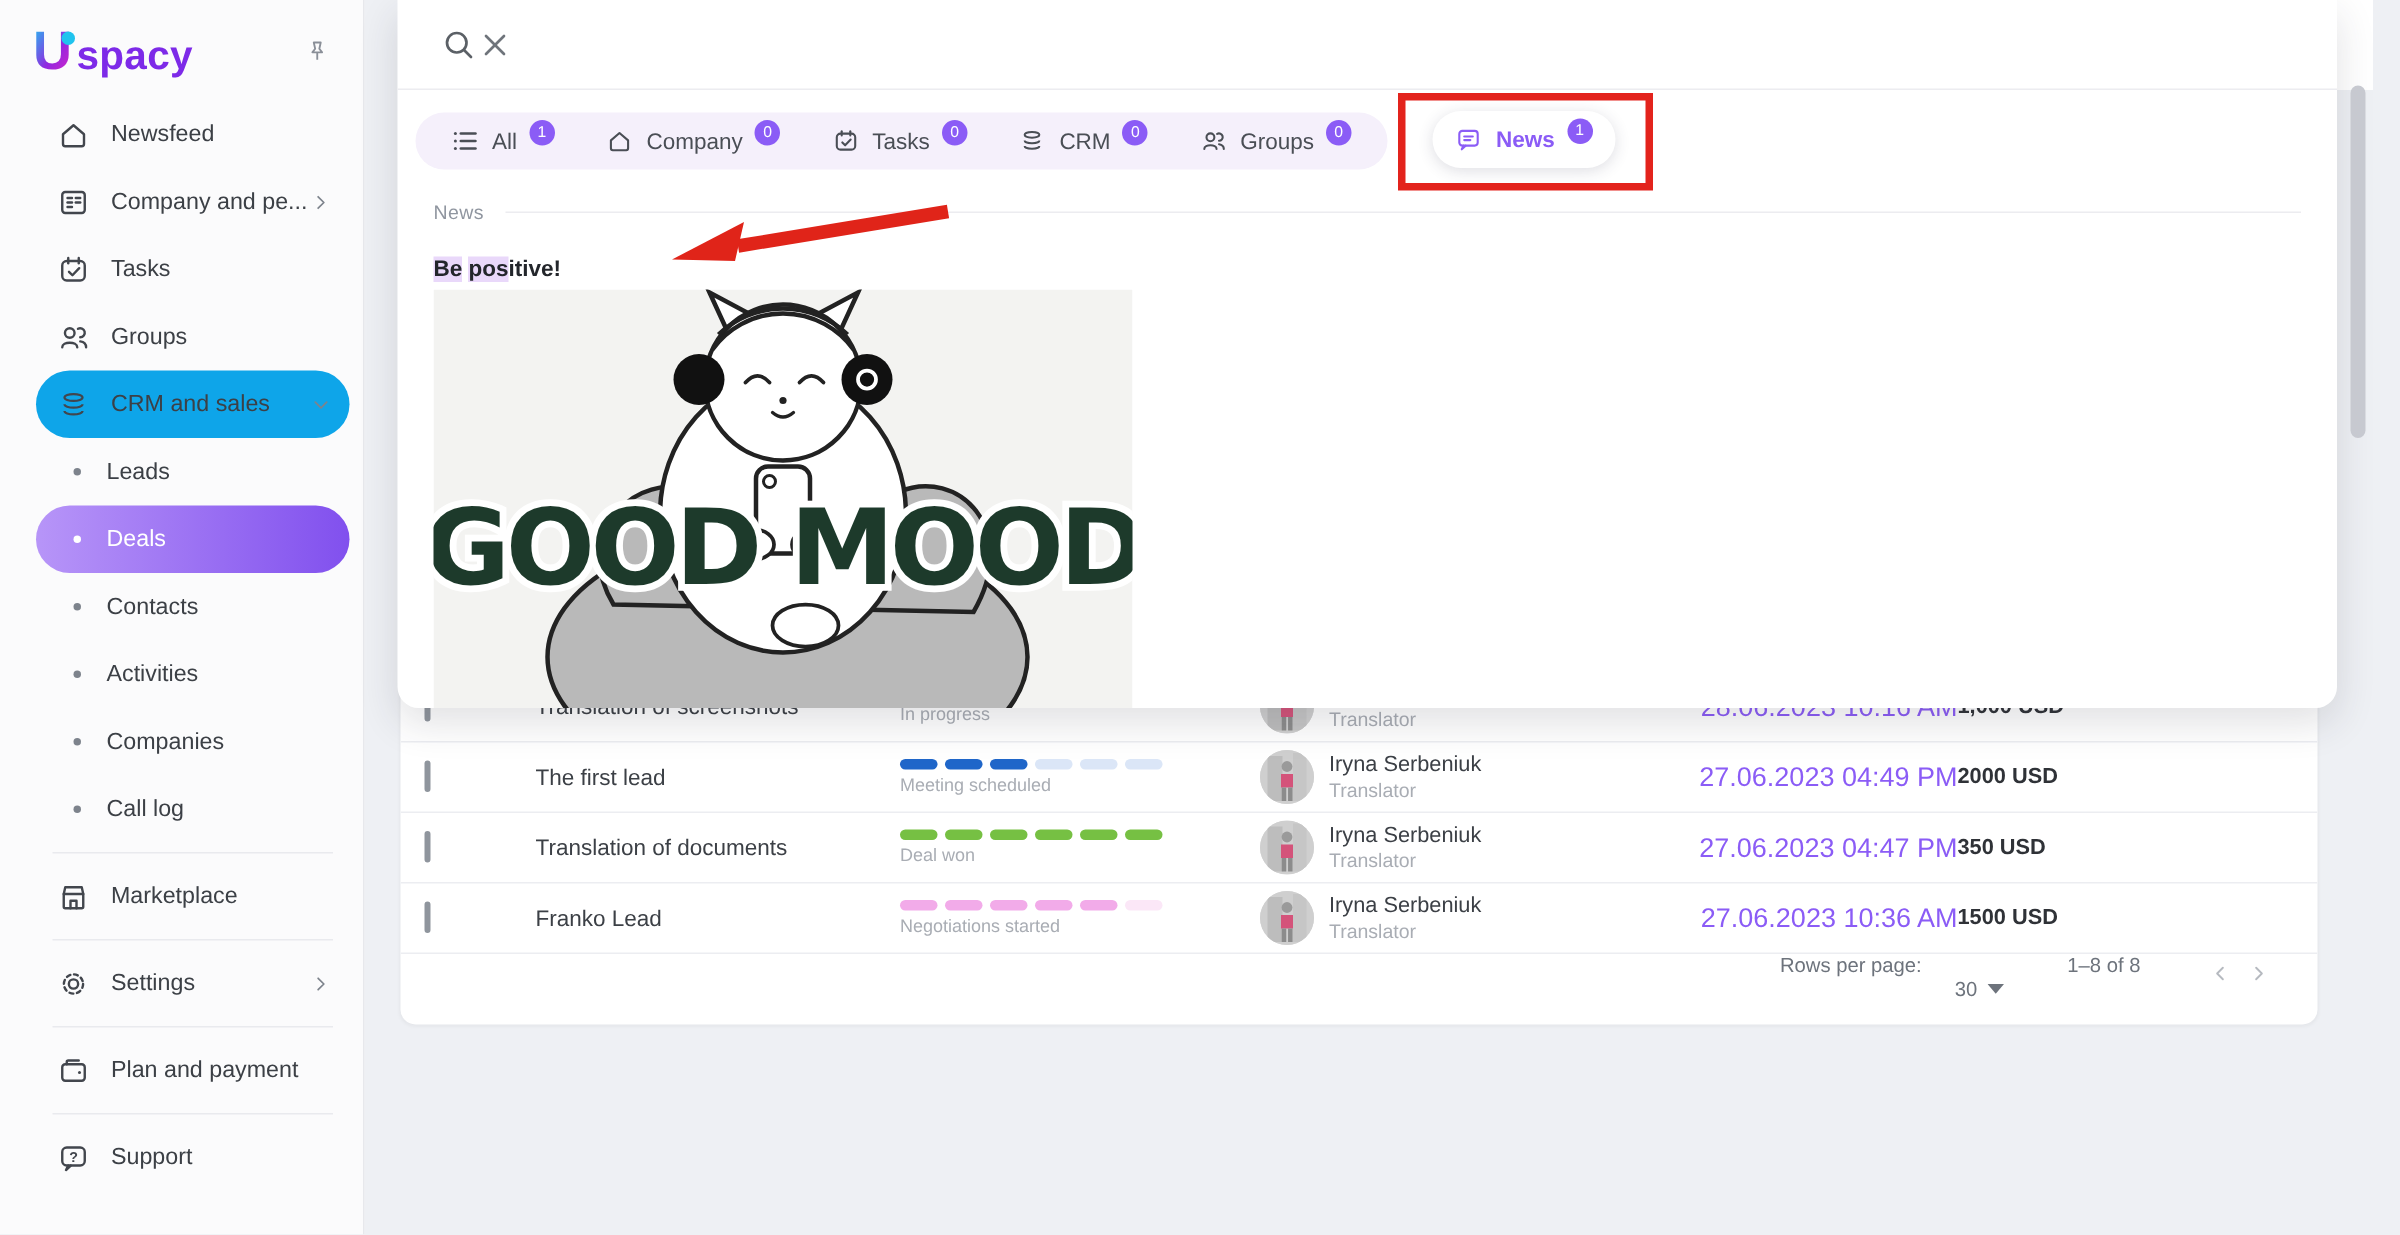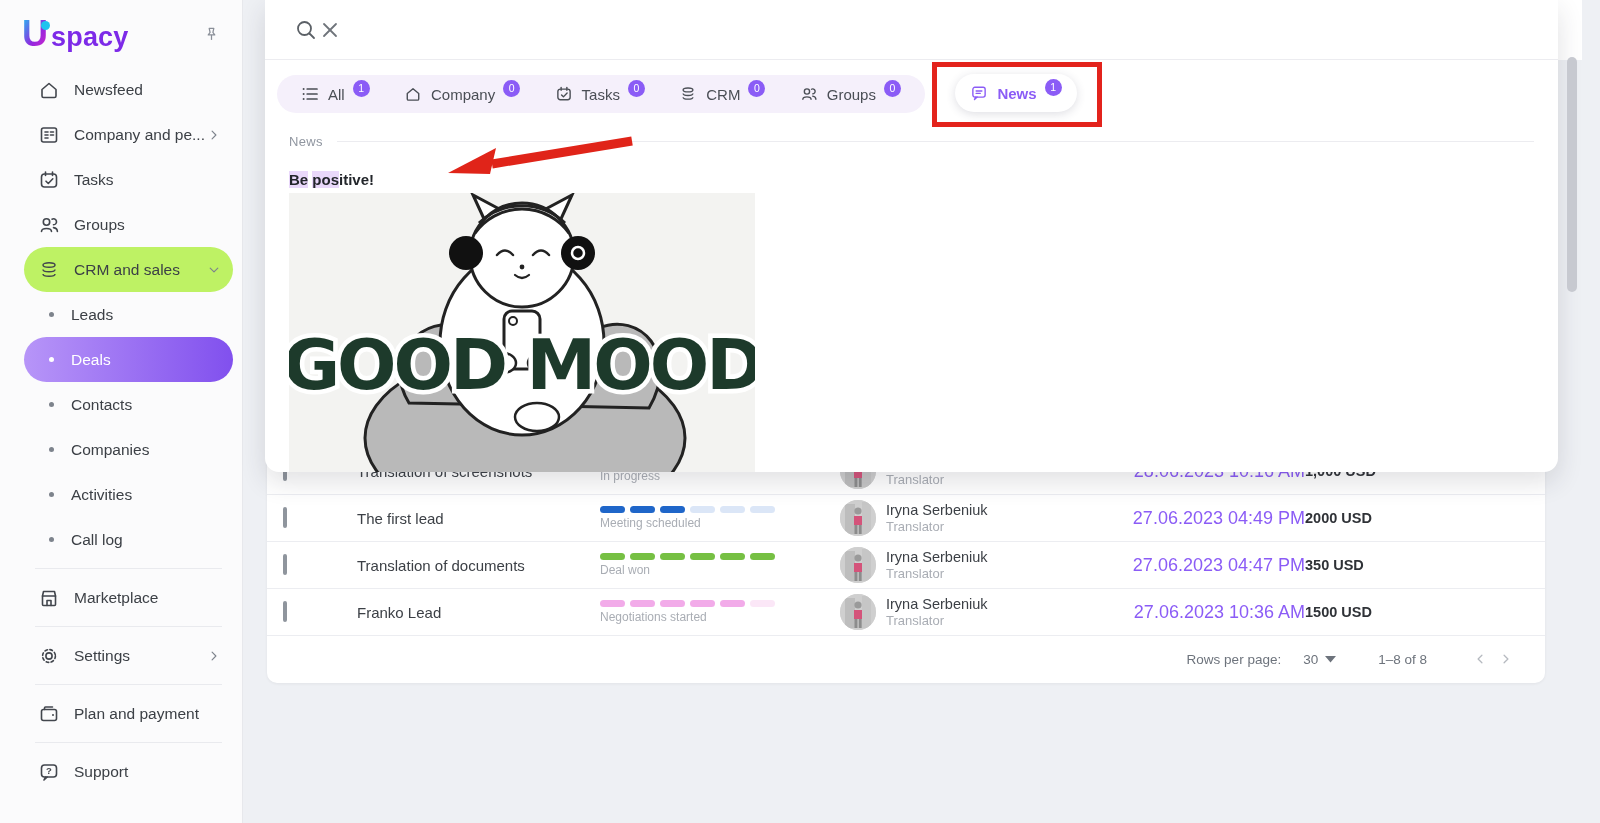--- a/index.html
+++ b/index.html
@@ -16,21 +16,21 @@
             -webkit-background-clip:text; background-clip:text; color:transparent; position:relative; }
   .logo-dot { width:9px; height:9px; background:#1fc3ee; border-radius:50%; display:inline-block; margin-left:-7px; position:relative; top:-16px; }
   .logo-name { font-size:27px; font-weight:700; color:#7d2ae8; letter-spacing:.2px; margin-left:1px; }
   .pin { color:#8a8f98; }
   nav { padding-top:4px;padding-left:15px; }
   .nav-item { display:flex; align-items:center; height:45px; margin:0 9px; padding:0 12px 0 14px;
               border-radius:24px; font-size:15.5px; color:#3c4046; cursor:pointer; }
   .nav-item .nico { width:22px; height:22px; flex:0 0 22px; margin-right:14px; }
   .nav-item .nlabel { flex:1; white-space:nowrap; overflow:hidden; }
   .nav-item .chev { color:#7d838c; }
-  .nav-item.active-group { background:#bef264; }
+  .nav-item.active-group { background:#0ea5e9; }
   .sub-item { display:flex; align-items:center; height:45px; margin:0 9px; padding:0 12px 0 25px;
               border-radius:24px; font-size:15.5px; cursor:pointer; }
   .sub-item .bullet { width:5px; height:5px; border-radius:50%; background:#7d838c; margin-right:17px; }
   .sub-item.active { background:linear-gradient(90deg,#b795f8,#8150ee); color:#ffffff; }
   .sub-item.active .bullet { background:#ffffff; }
   .side-div { height:1px; background:#e9eaee; margin:6px 20px; }
 
   
   .card { position:absolute; left:267px; top:448px; width:1278px; height:235px; background:#fff;
           border-radius:10px; box-shadow:0 1px 3px rgba(30,30,40,.06); z-index:1; overflow:hidden; }
@@ -41,21 +41,21 @@
   .c-stage { width:240px; }
   .bars { display:flex; gap:5px; }
   .bars i { display:block; width:25px; height:7px; border-radius:3.5px; }
   .stage-label { font-size:12px; color:#a9adb4; margin-top:3px; }
   .c-person { width:238px; display:flex; align-items:center; }
   .avatar { width:36px; height:36px; border-radius:50%; overflow:hidden; flex:0 0 36px; margin-right:10px; background:#d9d9d9; }
   .pname { font-size:14.5px; color:#3c4046; }
   .prole { font-size:13px; color:#a9adb4; margin-top:1px; }
   .c-date { width:227px; font-size:18px; color:#8b5cf6;text-align:right; }
   .c-amount { flex:1; font-size:14.5px; font-weight:bold; color:#2f3237; }
-  .tfoot { display:flex; align-items:center; justify-content:flex-end; height:46px; padding-right:26px;
+  .tfoot { display:flex; justify-content:flex-end; height:46px; padding-right:26px;
            font-size:13.5px; color:#6d737c; }
   .rpp-label { margin-right:22px; }
   .rpp-value { display:flex; align-items:center; gap:7px; margin-right:42px; cursor:pointer; }
   .range { margin-right:40px; }
   .pg-btn { width:26px; height:26px; display:flex; align-items:center; justify-content:center; color:#b6bac0; cursor:default; }
 
   
   .overlay { position:absolute; left:265px; top:0; width:1293px; height:472px; background:#fff; z-index:5;
              border-radius:0 0 14px 14px; box-shadow:0 10px 26px rgba(40,40,60,.14); overflow:hidden; }
   .ovl-ext { position:absolute; left:1557px; top:0; width:25px; height:60px; background:#fff; z-index:5; }
@@ -173,25 +173,25 @@
     <div class="sub-item active">
       <span class="bullet"></span>
       <span>Deals</span>
     </div>
     <div class="sub-item">
       <span class="bullet"></span>
       <span>Contacts</span>
     </div>
     <div class="sub-item">
       <span class="bullet"></span>
-      <span>Companies</span>
+      <span>Activities</span>
     </div>
     <div class="sub-item">
       <span class="bullet"></span>
-      <span>Activities</span>
+      <span>Companies</span>
     </div>
     <div class="sub-item">
       <span class="bullet"></span>
       <span>Call log</span>
     </div>
 
     <div class="side-div"></div>
     <div class="nav-item">
       <svg class="nico" viewBox="0 0 22 22" fill="none" stroke="#42464d" stroke-width="1.6" stroke-linecap="round" stroke-linejoin="round">
           <path d="M4.5 9 L5.5 4.5 h11 L17.5 9"></path>

